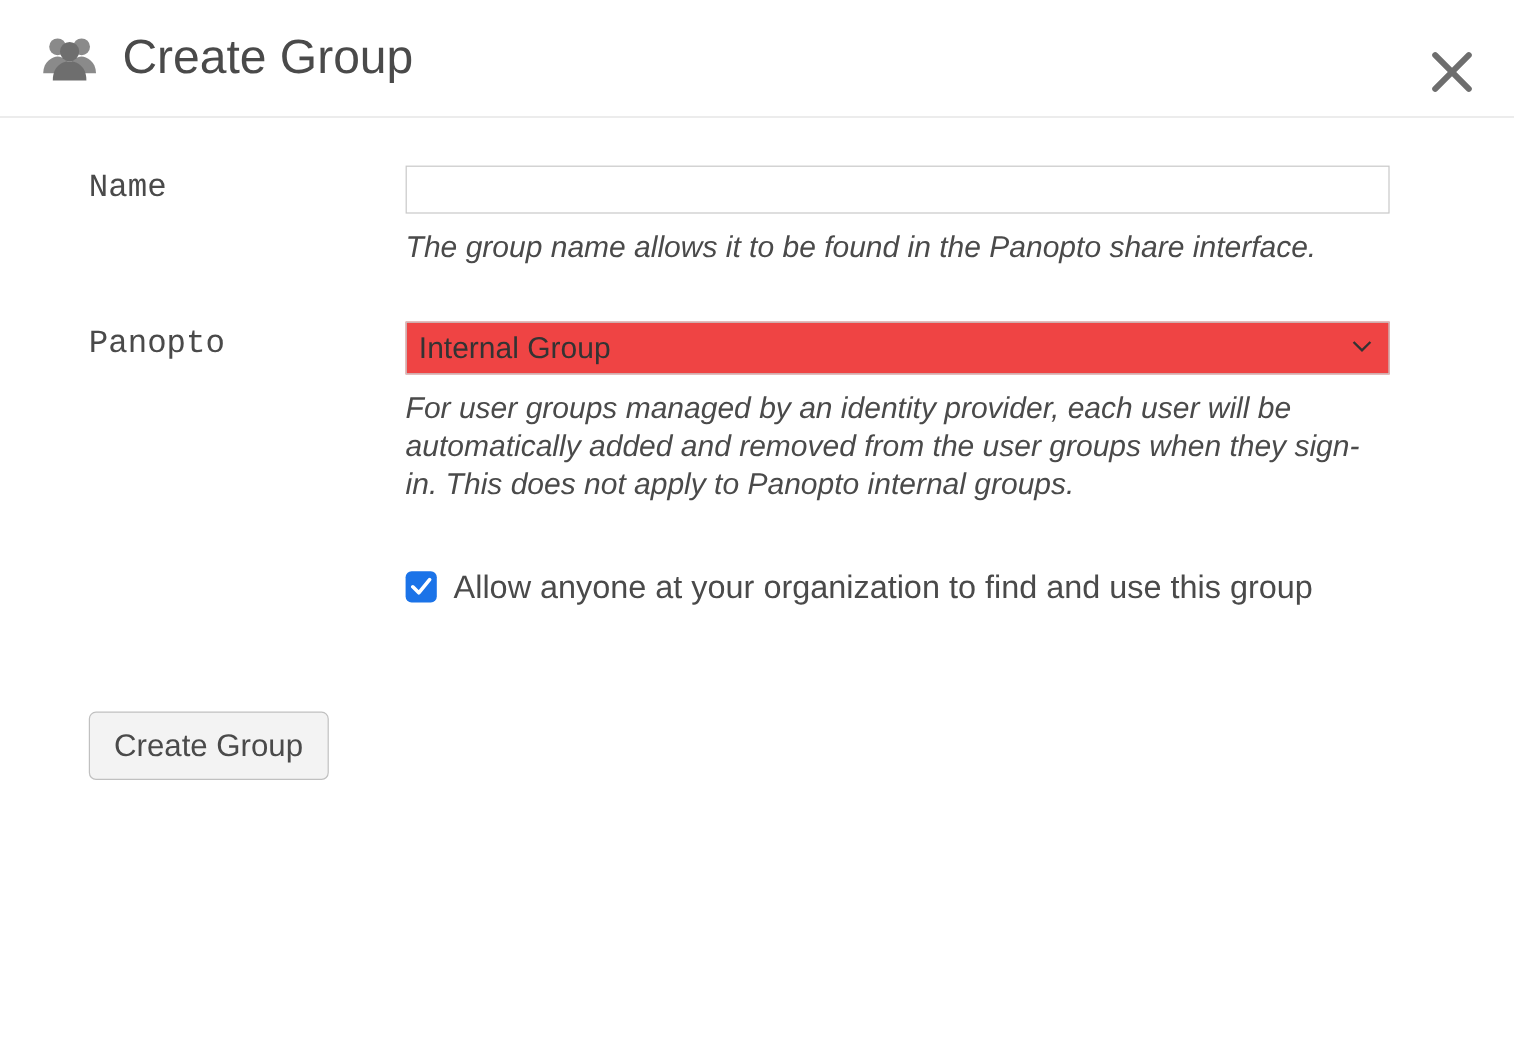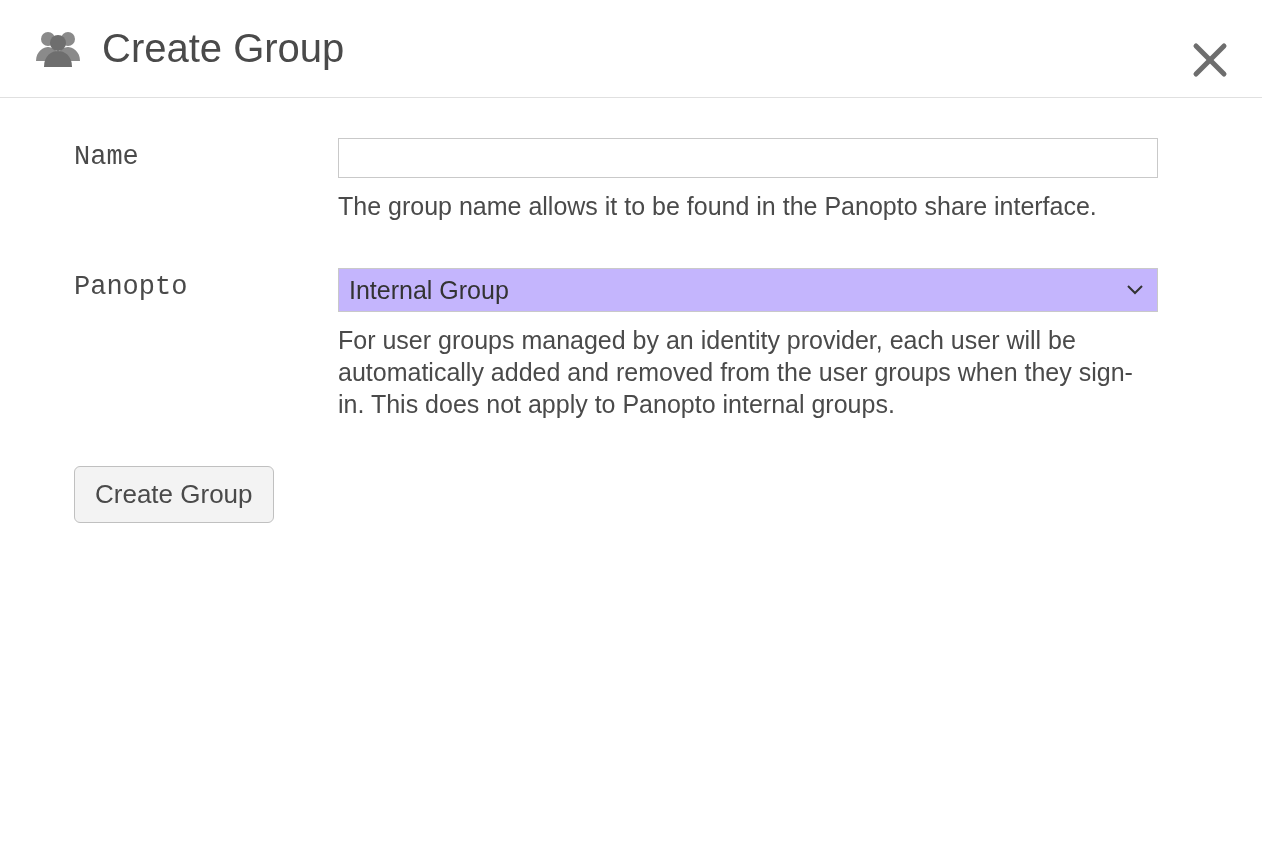--- a/index.html
+++ b/index.html
@@ -81,38 +81,39 @@
   .select-wrap {
     position: relative;
     width: 100%;
   }
   select.provider-select {
     width: 100%;
     height: 44px;
     border: 1px solid #c9c9c9;
     font-size: 25px;
     padding: 2px 40px 2px 10px;
-    background: #c4b5fd;
+    background: #ef4444;
     appearance: none;
     -webkit-appearance: none;
     -moz-appearance: none;
     color: #333;
   }
   .select-chevron {
     position: absolute;
     right: 14px;
     top: 50%;
     transform: translateY(-50%);
     pointer-events: none;
   }
   .help-text {
     font-size: 25px;
     line-height: 1.28;
     color: #4a4a4a;
     margin-top: 12px;
+    font-style: italic;
   }
   .checkbox-row {
     display: block;
     margin-left: 222px;
     margin-bottom: 80px;
     position: relative;
   }
   .checkbox-label {
     font-size: 27px;
     color: #4a4a4a;
@@ -195,17 +196,22 @@
             <svg width="18" height="12" viewBox="0 0 18 12">
               <polyline points="2,3 9,10 16,3" fill="none" stroke="#333" stroke-width="2"></polyline>
             </svg>
           </span>
         </div>
         <div class="help-text">For user groups managed by an identity provider, each user will be automatically added and removed from the user groups when they sign-in. This does not apply to Panopto internal groups.</div>
       </div>
     </div>
 
 
+    <div class="checkbox-row">
+      <span class="checkbox-label"><span class="chk"><svg width="18" height="16" viewBox="0 0 18 16">
+              <polyline points="2,8 7,13 16,2" fill="none" stroke="#fff" stroke-width="3" stroke-linecap="round" stroke-linejoin="round"></polyline>
+            </svg></span><span>Allow anyone at your organization to find and use this group</span></span>
+    </div>
 
     <button class="submit-btn">Create Group</button>
 
   </div>
 </div>
 
 </body></html>

